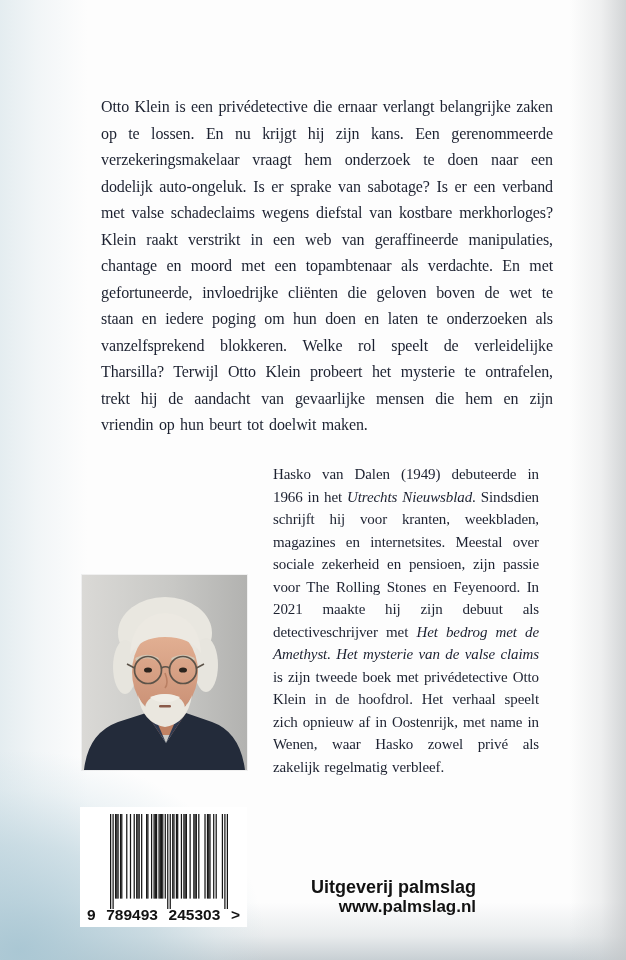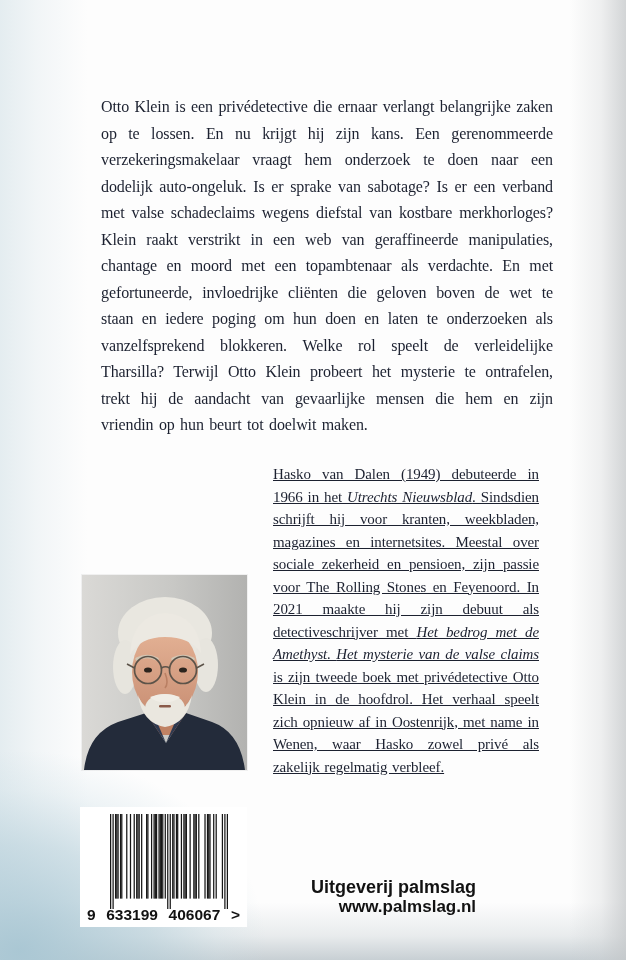--- a/index.html
+++ b/index.html
@@ -20,21 +20,21 @@
     color:#1c2130;
   }
   .blurb{
     position:absolute; left:95px; top:88px; width:452px; margin:6px;
     font-size:16px; line-height:26.5px; letter-spacing:-0.1px; word-spacing:1.5px;
     text-align:justify; text-align-last:left;
   }
   .bio{
     position:absolute; left:273px; top:463px; width:266px; margin:0;
     font-size:15px; line-height:22.5px; letter-spacing:-0.1px; word-spacing:1px;
-    text-align:justify; text-align-last:left;text-decoration:underline;
+    text-align:justify; text-align-last:left;
   }
   .bio i{font-style:italic;}
   .portrait{
     position:absolute; left:82px; top:575px; width:165px; height:195px;
     box-shadow:0 0 0 1px rgba(0,0,0,0.05);
   }
   .portrait svg{display:block;width:100%;height:100%;}
   .barcode-box{
     position:absolute; left:80px; top:807px; width:167px; height:120px;
     background:#ffffff;
@@ -164,22 +164,22 @@
         <rect x="79" y="0" width="1" height="57" fill="#161616"></rect>
         <rect x="80" y="0" width="1" height="57" fill="#161616"></rect>
         <rect x="83" y="0" width="1" height="57" fill="#161616"></rect>
         <rect x="85" y="0" width="1" height="57" fill="#161616"></rect>
         <rect x="90" y="0" width="1" height="57" fill="#161616"></rect>
         <rect x="92" y="0" width="1" height="64" fill="#161616"></rect>
         <rect x="94" y="0" width="1" height="64" fill="#161616"></rect>
       </svg>
     <div class="barcode-digits">
       <span>9</span>
-      <span>633199</span>
-      <span>406067</span>
+      <span>789493</span>
+      <span>245303</span>
       <span>&gt;</span>
     </div>
   </div>
 
   <div class="publisher">
     <div class="publisher-name">Uitgeverij palmslag</div>
     <div class="publisher-site">www.palmslag.nl</div>
   </div>
 
 </div>

